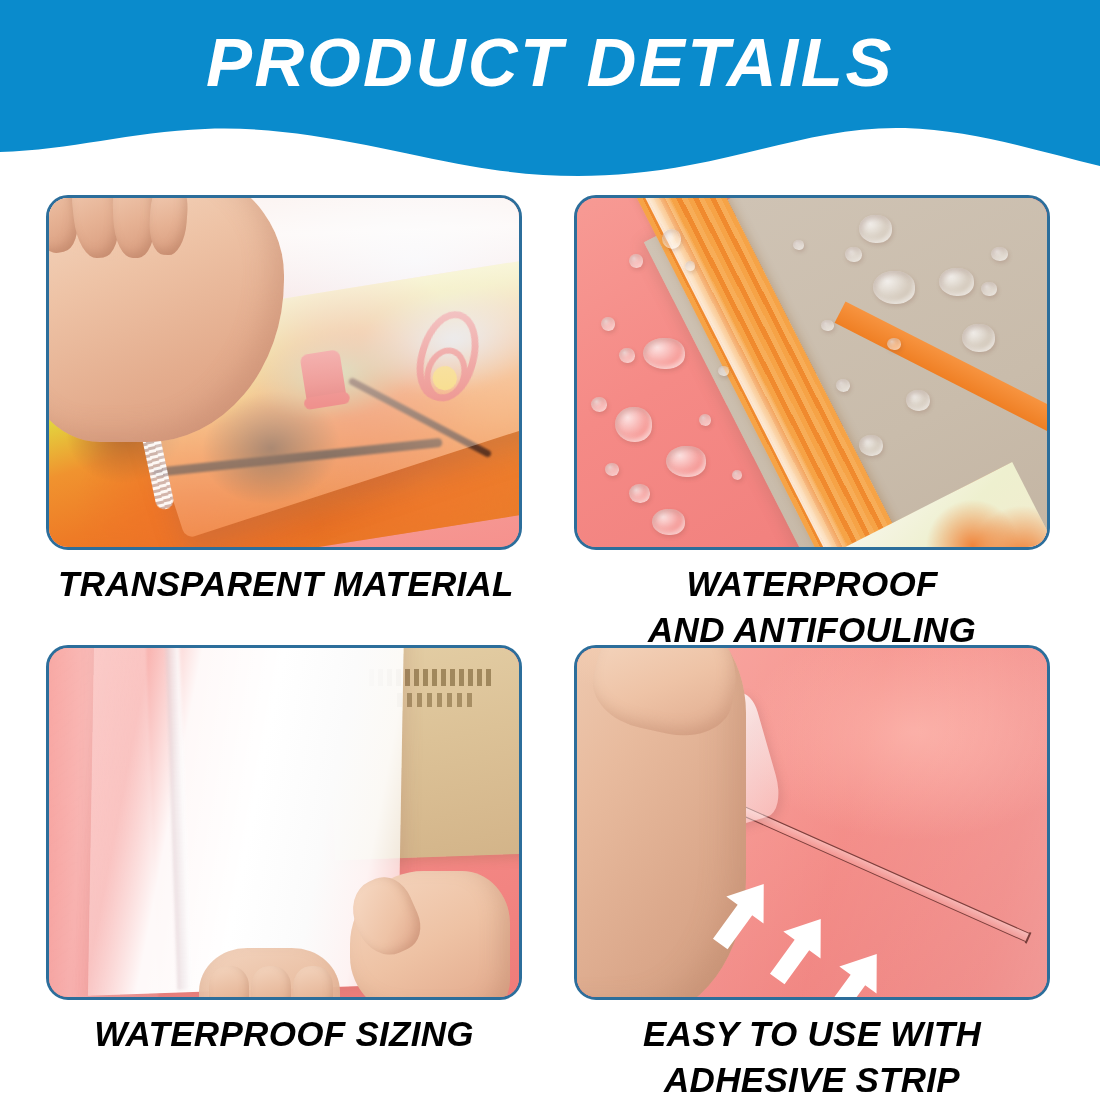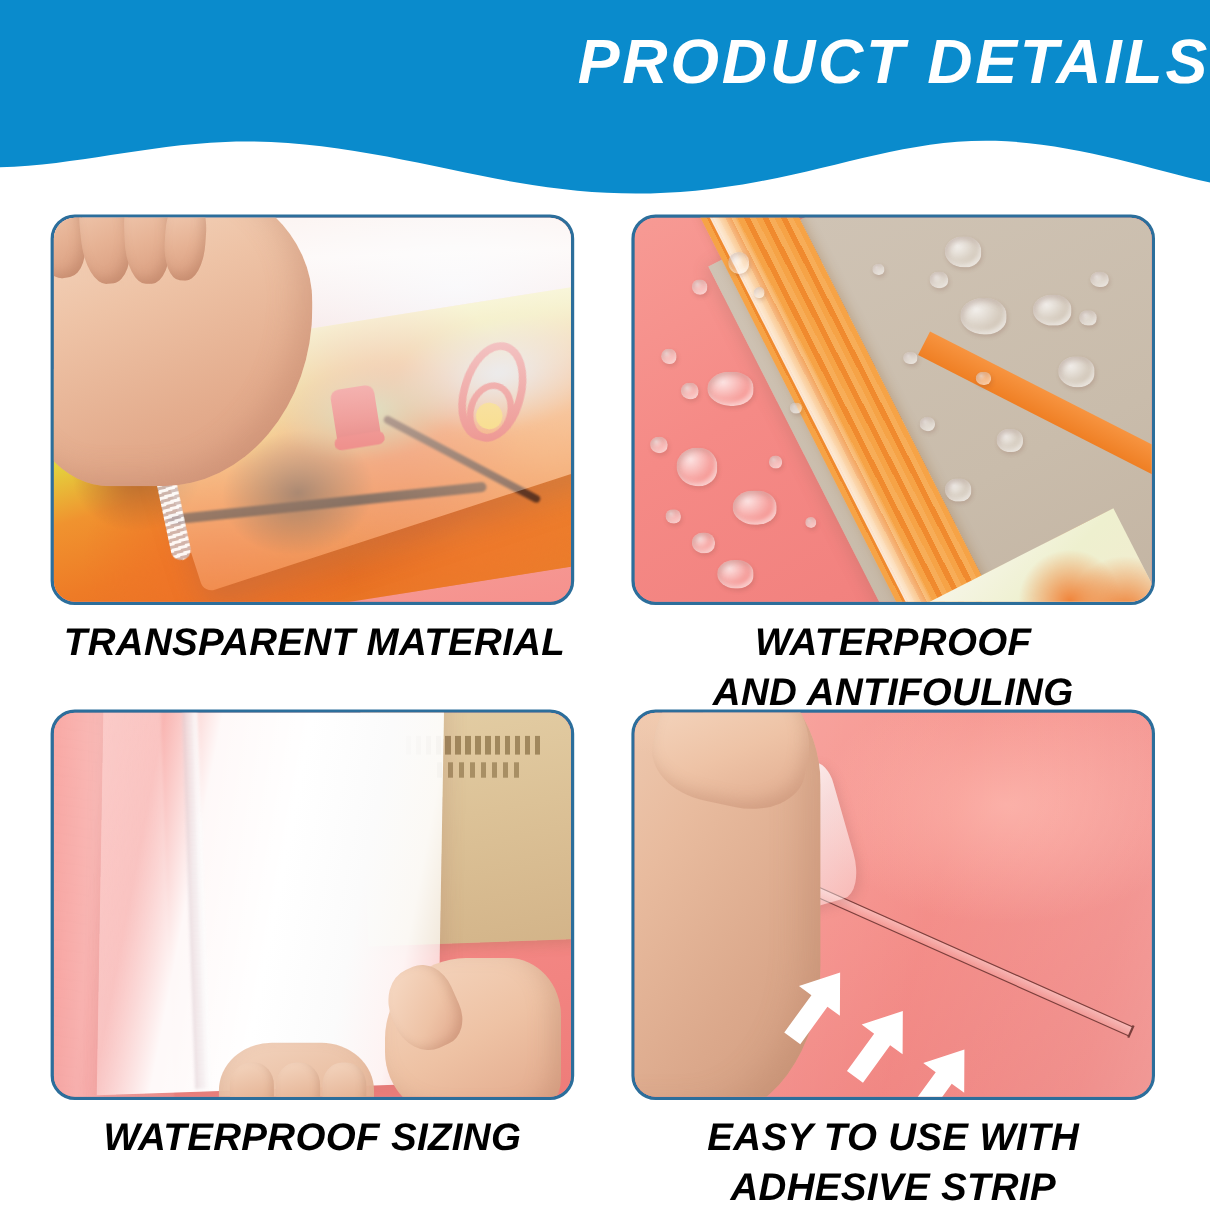--- a/index.html
+++ b/index.html
@@ -31,23 +31,23 @@
   .header-bg {
     position: absolute;
     left: 0; top: 0;
     width: 1100px;
     height: 200px;
   }
   .header-title {
     position: absolute;
     left: 0; top: 26px;
     width: 1100px;
-    text-align: right;
+    text-align: center;
     color: #ffffff;
-    font-size: 57px;
+    font-size: 69px;
     font-weight: bold;
     font-style: italic;
     letter-spacing: 2.5px;
     line-height: 1.08;
     font-family: "Liberation Sans", sans-serif;
     white-space: nowrap;
   }
 
   
   .grid {

